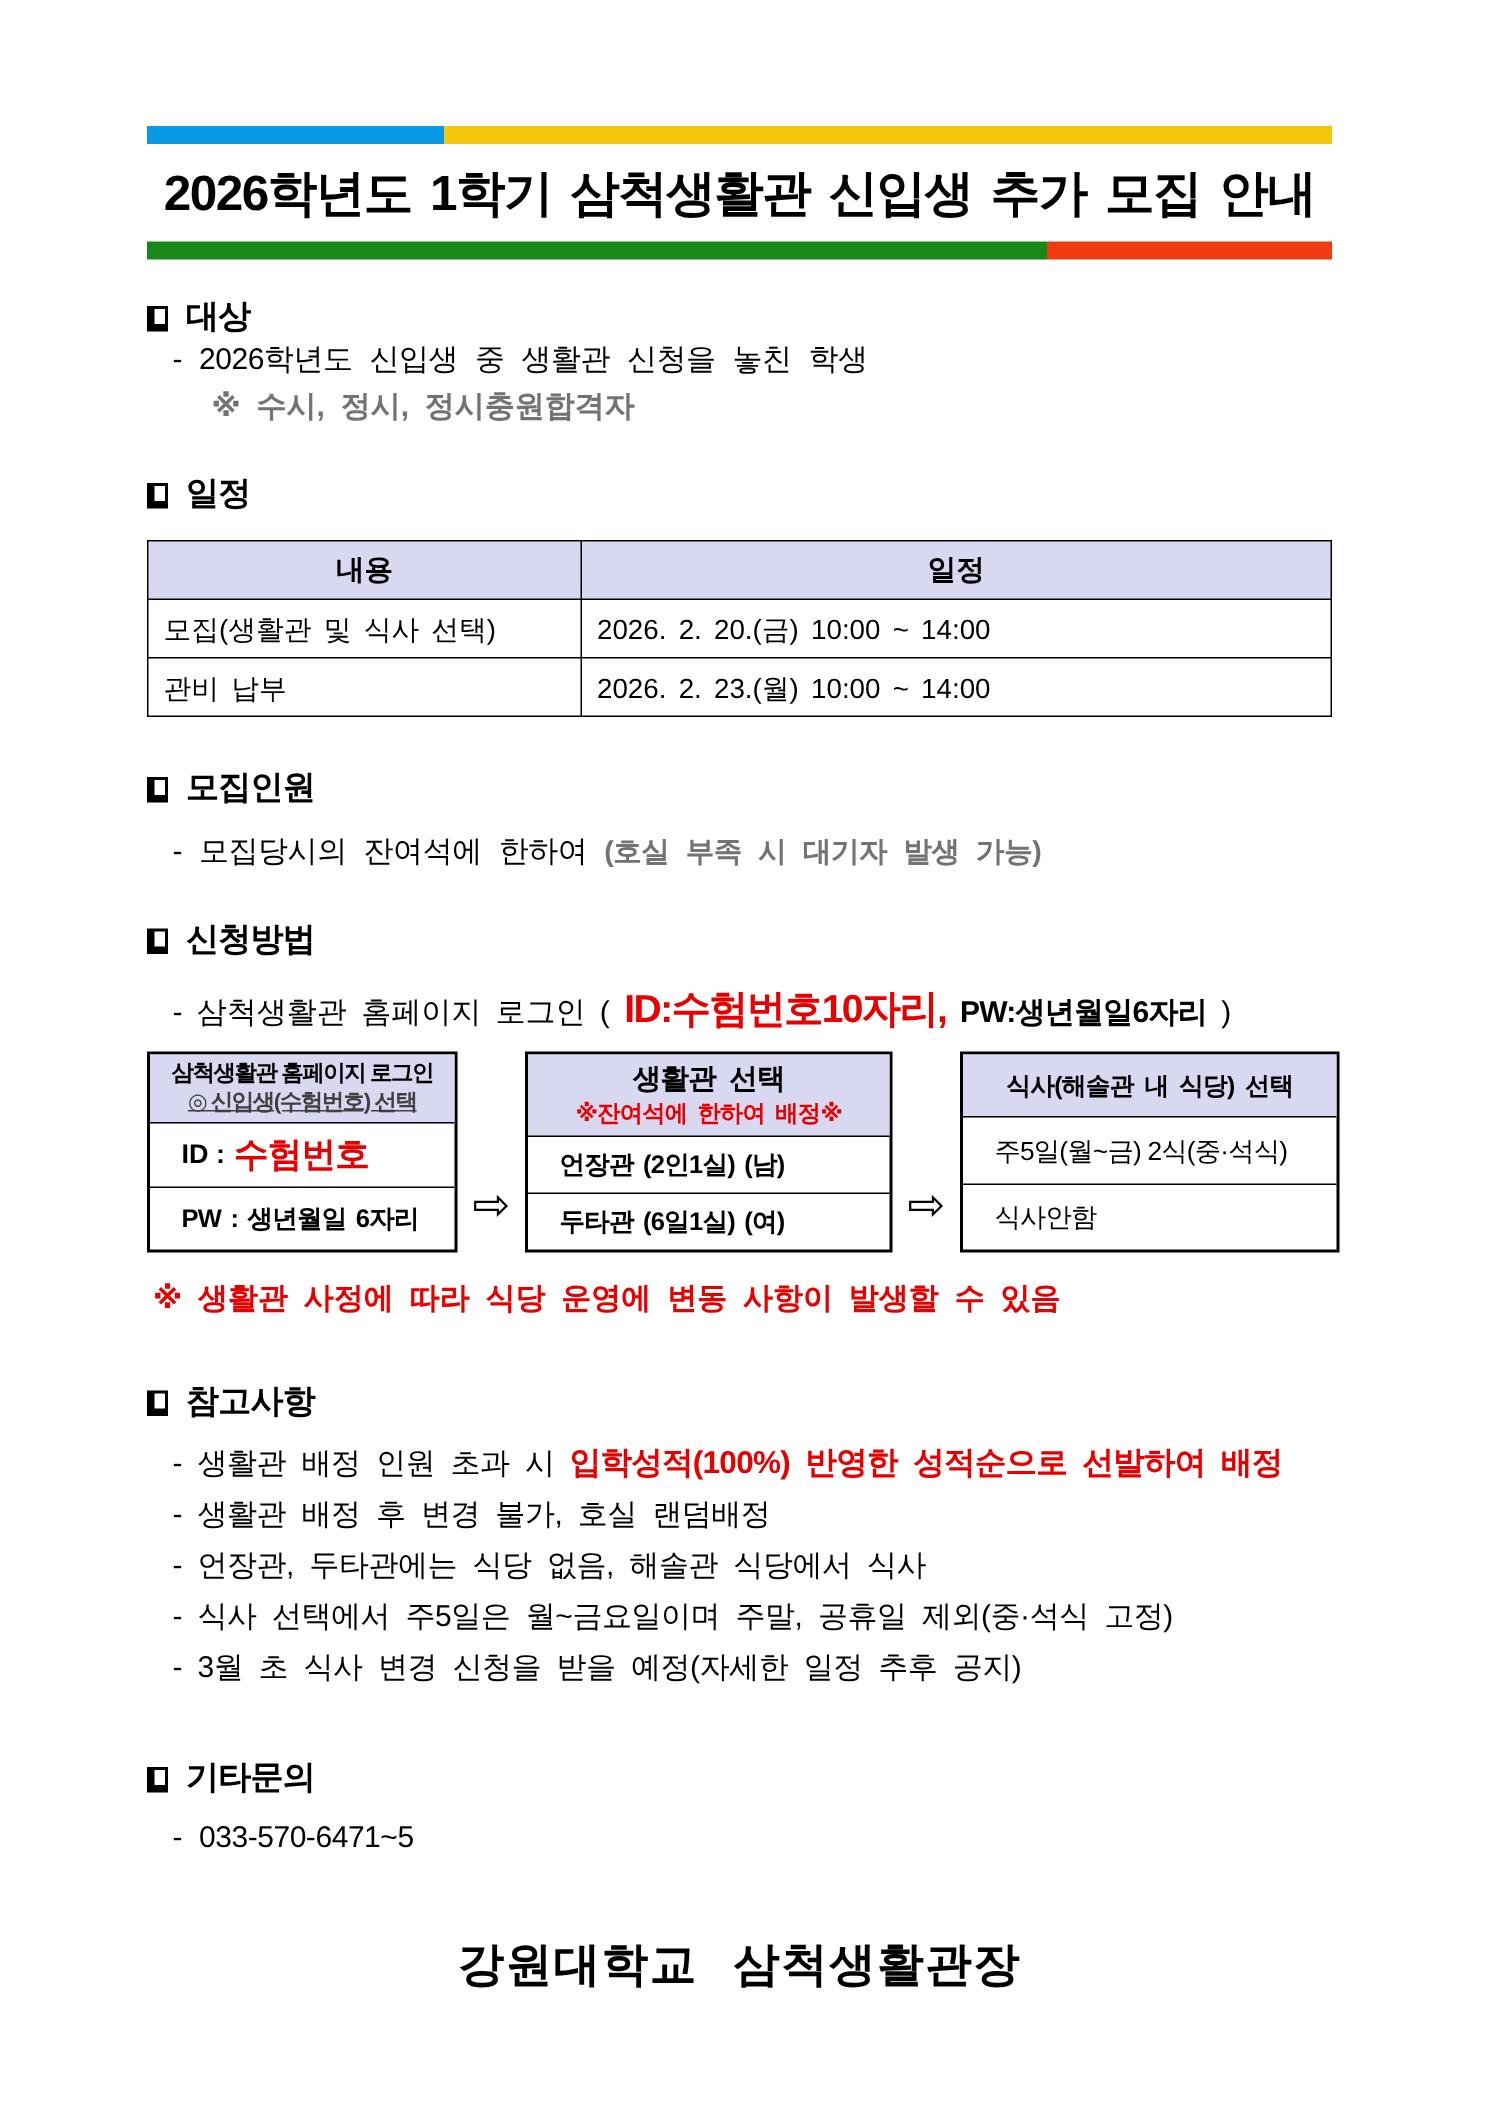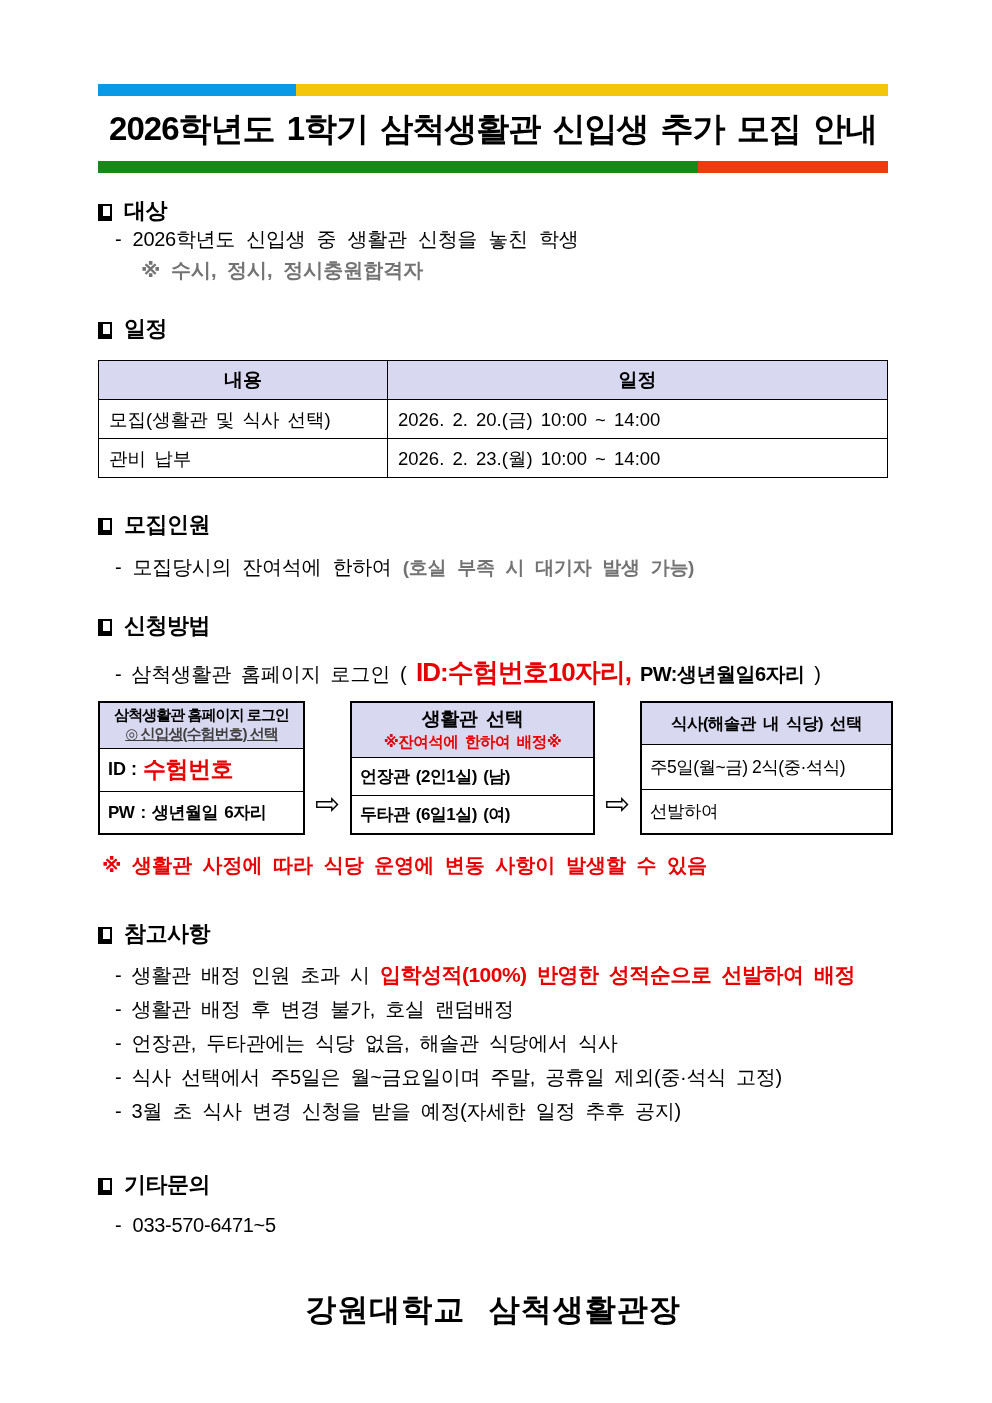--- a/index.html
+++ b/index.html
@@ -48,21 +48,21 @@
   .login-line { font-size:20px; padding-left:17px; margin-top:14px; word-spacing:4px; }
   .login-line .id-part { font-size:26px; letter-spacing:-1px; }
   .login-line .pw-part { font-weight:bold; font-size:20px; letter-spacing:-0.5px; }
   
   .flow { display:flex; width:795px; margin-top:11px; }
   .fbox { border:2px solid #000; height:134px; display:flex; flex-direction:column; background:#fff; }
   .fbox-head {
     background:#D8D8F0; border-bottom:1.5px solid #000; text-align:center;
     display:flex; flex-direction:column; justify-content:center;
   }
-  .fbox-row { flex:1; display:flex; align-items:center; padding-left:8px; }
+  .fbox-row { flex:1; display:flex; align-items:center; padding-left:21px; }
   .fbox-row + .fbox-row { border-top:1.5px solid #000; }
   .fbox1 { width:207px; }
   .fbox2 { width:245px; }
   .fbox3 { width:253px; }
   .fbox1 .fbox-head { padding:3px 0 4px; }
   .fbox1 .h1a { font-size:15px; font-weight:bold; letter-spacing:-1px; }
   .fbox1 .h1b { font-size:15px; font-weight:bold; letter-spacing:-1px; color:#404040; text-decoration:underline; }
   .fbox1 .id-label { font-size:18px; font-weight:bold; }
   .fbox1 .id-value { font-size:23px; margin-left:6px; letter-spacing:-0.5px; }
   .fbox1 .pw-line { font-size:17px; font-weight:bold; letter-spacing:-0.5px; word-spacing:2px; }
@@ -181,21 +181,21 @@
       </div>
       <div class="fbox-row">언장관 (2인1실) (남)</div>
       <div class="fbox-row">두타관 (6일1실) (여)</div>
     </div>
 
     <div class="arrow-cell">⇨</div>
 
     <div class="fbox fbox3">
       <div class="fbox-head">식사(해솔관 내 식당) 선택</div>
       <div class="fbox-row">주5일(월~금) 2식(중·석식)</div>
-      <div class="fbox-row">선발하여</div>
+      <div class="fbox-row">식사안함</div>
     </div>
   </div>
 
   <div class="warning red">※ 생활관 사정에 따라 식당 운영에 변동 사항이 발생할 수 있음</div>
 
   <div class="sec-head mt40">
     <span class="sq"></span>
     <span class="sec-title">참고사항</span>
   </div>
   <div class="notes-item mt12">

